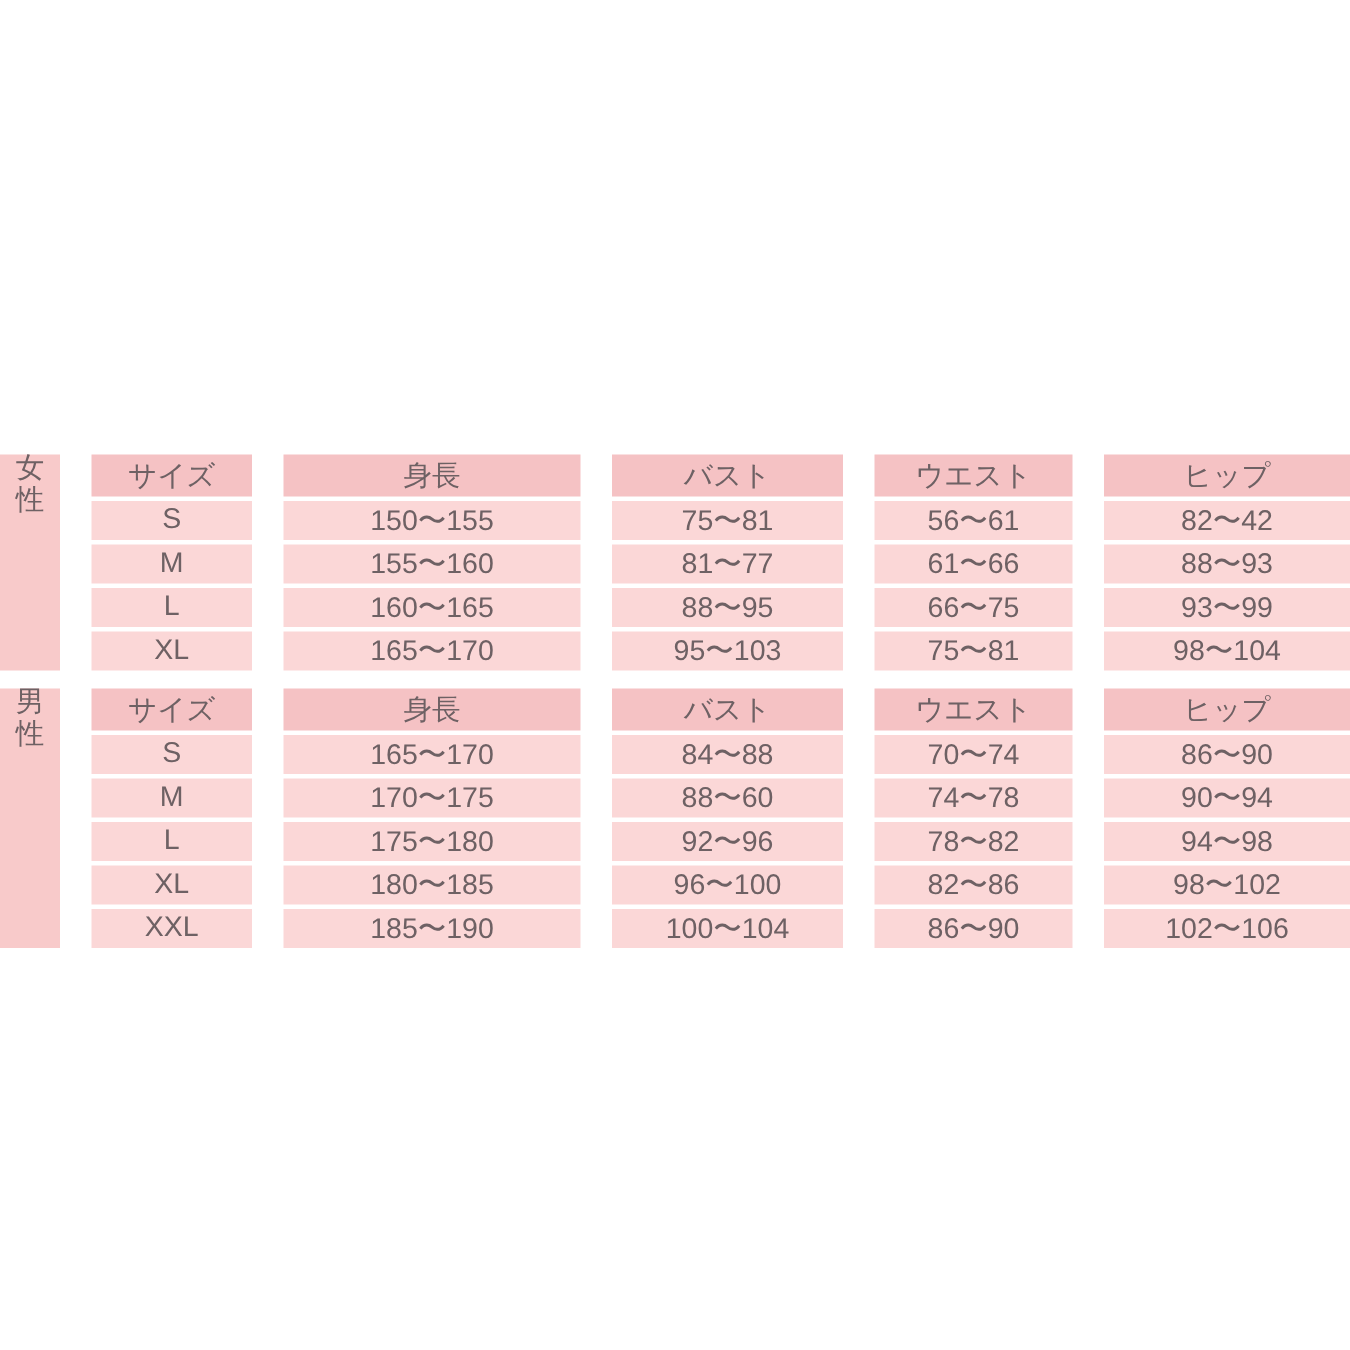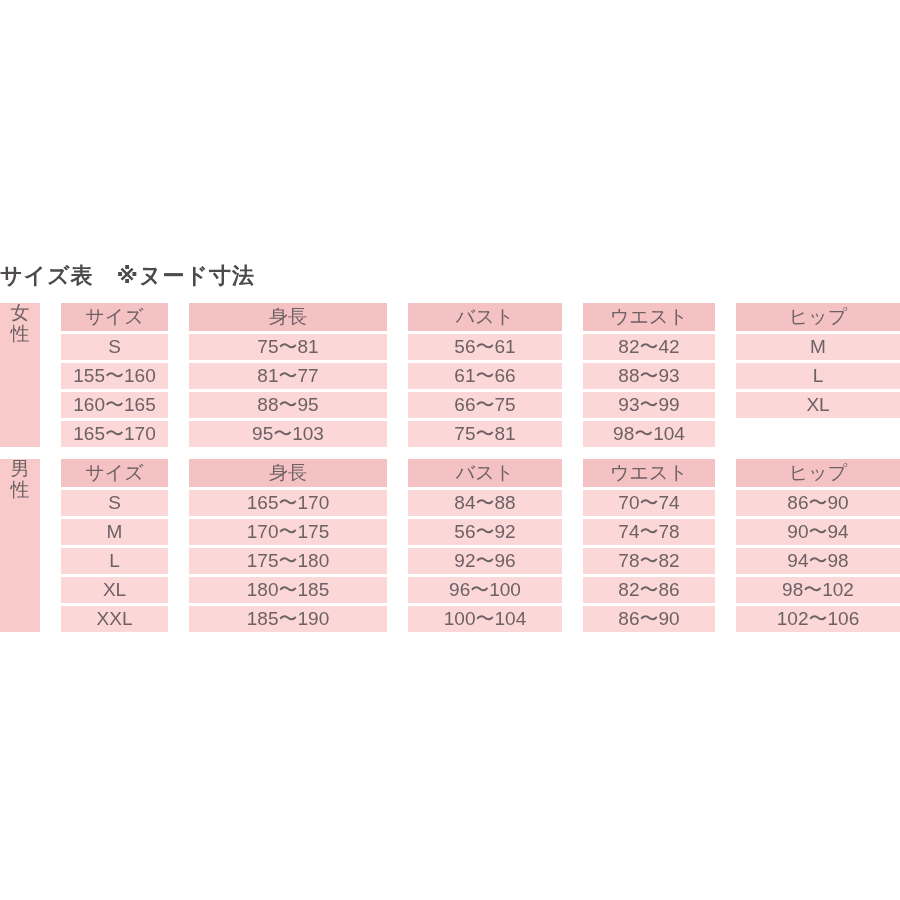--- a/index.html
+++ b/index.html
@@ -75,33 +75,33 @@
     color: var(--cell-text, #6e6164);
     word-break: break-all;
     text-align: center;
   }
 </style>
 </head>
 <body>
 
 <div id="stage">
 
-  <div class="page-title">サイズ表　※ヌード寸法</div>
 
   <div class="size-table" id="women-table">
     <div class="gender-cell">
       <span class="vertical-text">女性</span>
     </div>
     <div class="cell th">サイズ</div>
     <div class="cell th">身長</div>
     <div class="cell th">バスト</div>
     <div class="cell th">ウエスト</div>
     <div class="cell th">ヒップ</div>
 
     <div class="cell td">S</div>
+    <div class="cell td">150〜155</div>
     <div class="cell td">75〜81</div>
     <div class="cell td">56〜61</div>
     <div class="cell td">82〜42</div>
 
     <div class="cell td">M</div>
     <div class="cell td">155〜160</div>
     <div class="cell td">81〜77</div>
     <div class="cell td">61〜66</div>
     <div class="cell td">88〜93</div>
 
@@ -129,21 +129,21 @@
     <div class="cell th">ヒップ</div>
 
     <div class="cell td">S</div>
     <div class="cell td">165〜170</div>
     <div class="cell td">84〜88</div>
     <div class="cell td">70〜74</div>
     <div class="cell td">86〜90</div>
 
     <div class="cell td">M</div>
     <div class="cell td">170〜175</div>
-    <div class="cell td">56〜92</div>
+    <div class="cell td">88〜60</div>
     <div class="cell td">74〜78</div>
     <div class="cell td">90〜94</div>
 
     <div class="cell td">L</div>
     <div class="cell td">175〜180</div>
     <div class="cell td">92〜96</div>
     <div class="cell td">78〜82</div>
     <div class="cell td">94〜98</div>
 
     <div class="cell td">XL</div>

